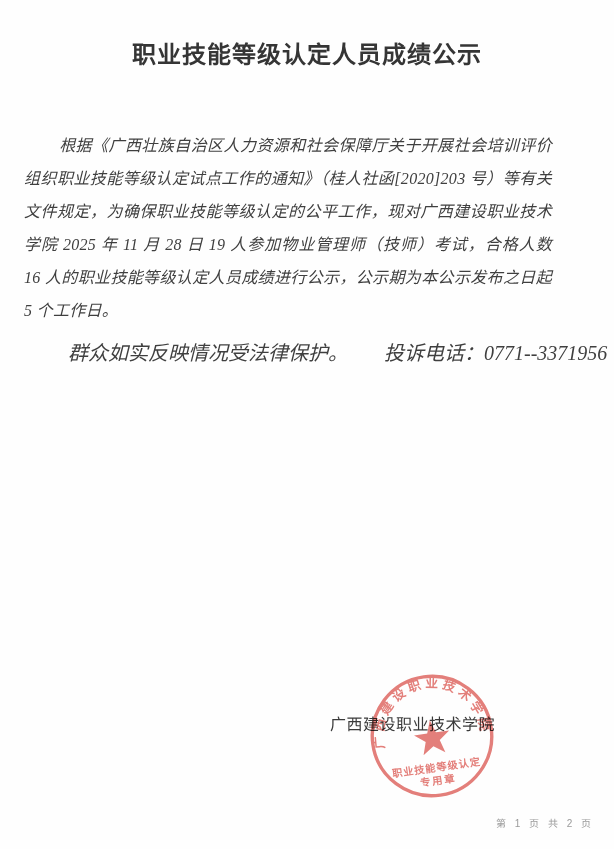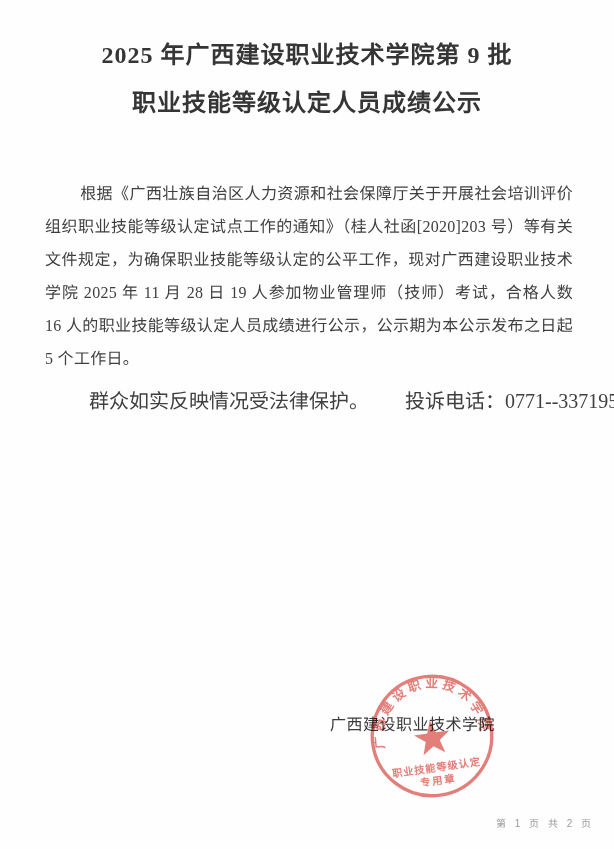--- a/index.html
+++ b/index.html
@@ -20,21 +20,22 @@
     margin:0;
     padding-top:31px;
     text-align:center;
     font-size:24px;
     font-weight:600;
     color:#353535;
     line-height:48px;
     letter-spacing:1px;
   }
   .content{
-    padding:0 41px 0 45px;
+    padding:0 41px 0 24px;
+    font-style:italic;
   }
   .para{
     margin:0;
     width:528px;
     font-size:16px;
     line-height:33px;
     text-align:justify;
     text-justify:inter-character;
     text-indent:2.2em;
     letter-spacing:0.3px;
@@ -97,21 +98,20 @@
     letter-spacing:3px;
     font-family:"Liberation Sans","DejaVu Sans",sans-serif;
   }
 </style>
 </head>
 <body>
 
 <div class="page">
 
   <h1 class="doc-title">
-    <div>2025 年广西建设职业技术学院第 9 批</div>
     <div>职业技能等级认定人员成绩公示</div>
   </h1>
 
   <div class="content">
     <p class="para para-first">根据《广西壮族自治区人力资源和社会保障厅关于开展社会培训评价组织职业技能等级认定试点工作的通知》（桂人社函[2020]203 号）等有关文件规定，为确保职业技能等级认定的公平工作，现对广西建设职业技术学院 2025 年 11 月 28 日 19 人参加物业管理师（技师）考试，合格人数 16 人的职业技能等级认定人员成绩进行公示，公示期为本公示发布之日起 5 个工作日。</p>
     <p class="protection-line"><span>群众如实反映情况受法律保护。</span><span class="phone">投诉电话：0771--3371956</span></p>
   </div>
 
   <div class="signature-issuer">广西建设职业技术学院</div>
 

